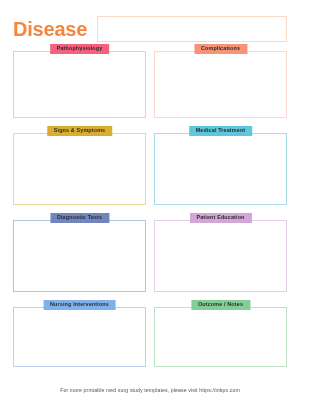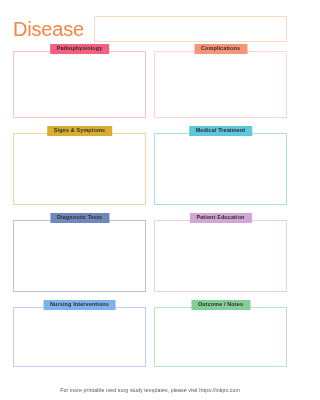--- a/index.html
+++ b/index.html
@@ -26,21 +26,21 @@
   
   .header {
     display: flex;
     align-items: center;
     padding: 13px 13px 0 13px;
     box-sizing: border-box;
     height: 44px;
   }
   .page-title {
     font-size: 20px;
-    font-weight: normal;
+    font-weight: bold;
     color: #F5863F;
     letter-spacing: -0.2px;
     white-space: nowrap;
     margin-right: 10px;
     line-height: 1;
   }
   .title-input {
     flex: 1 1 auto;
     height: 26px;
     border: 1px solid #FAD9C2;

